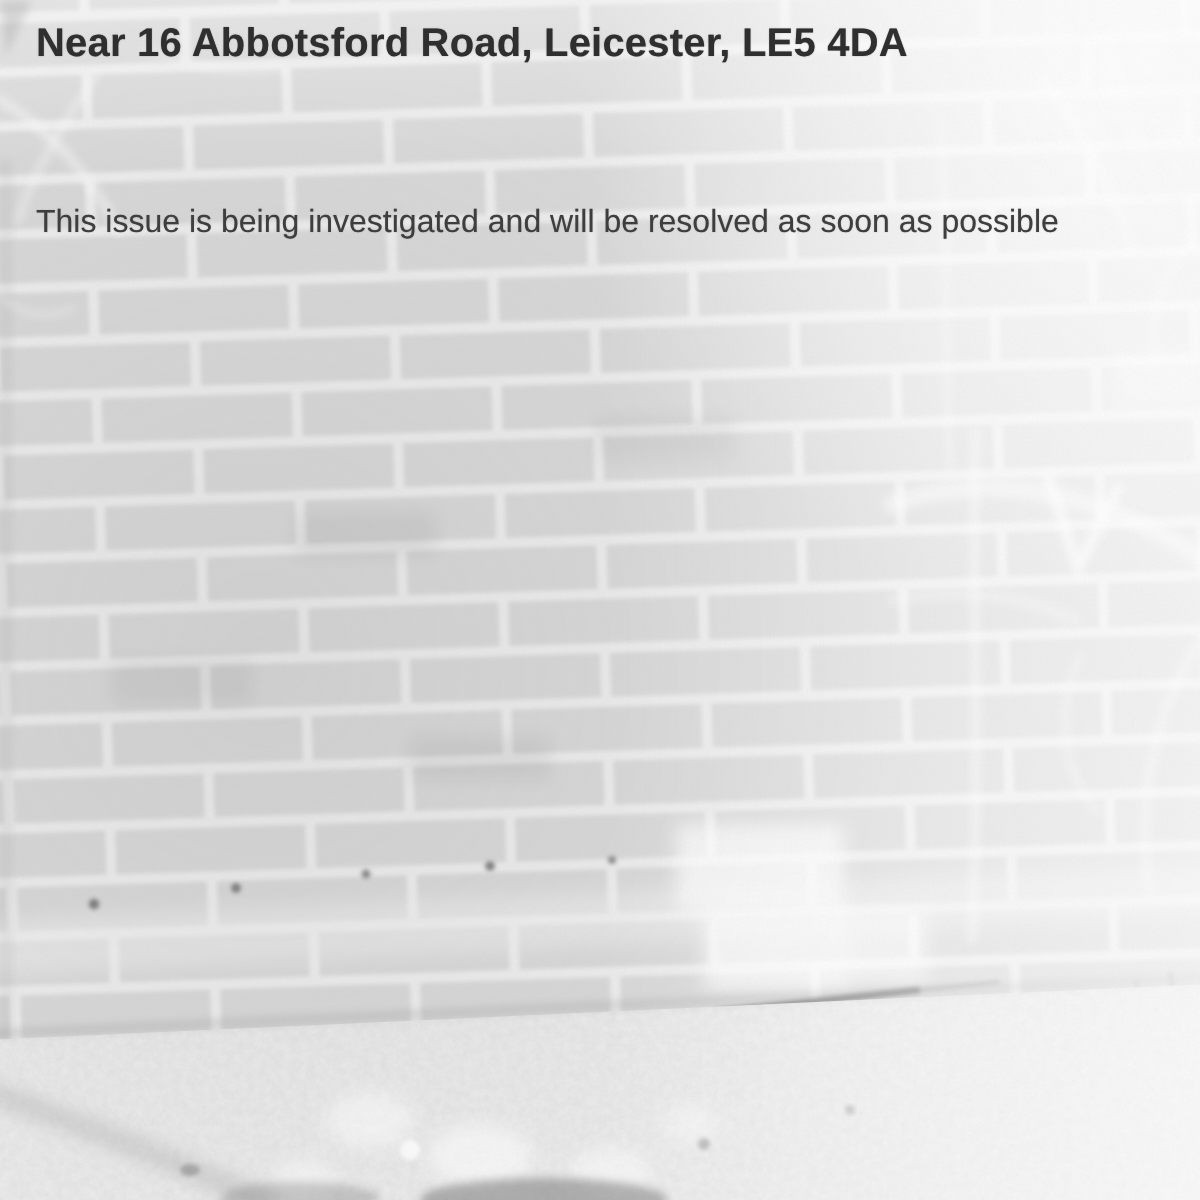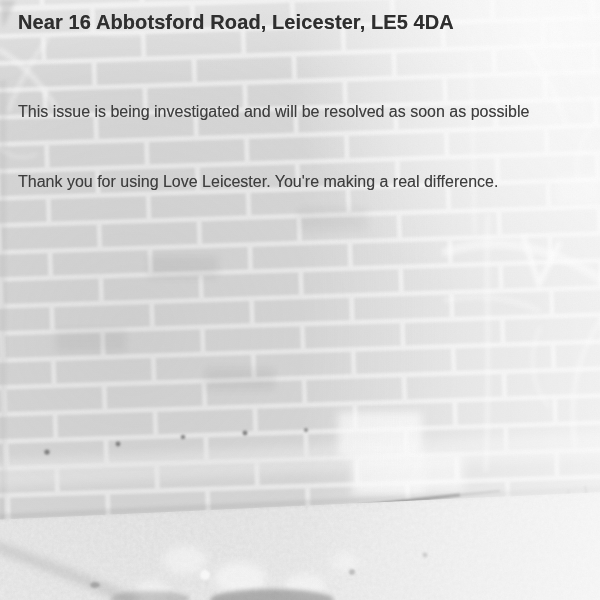--- a/index.html
+++ b/index.html
@@ -160,16 +160,15 @@
       <rect x="0" y="0" width="600" height="600" fill="url(#washTR)"></rect>
       <rect x="0" y="0" width="600" height="600" fill="url(#washTop)"></rect>
     </g>
 
     <rect x="0" y="0" width="600" height="600" filter="url(#grainF)" opacity="0.16"></rect>
   </svg>
 
   <div class="overlay-text">
     <h1 class="location-title">Near 16 Abbotsford Road, Leicester, LE5 4DA</h1>
     <p class="body-msg msg-status">This issue is being investigated and will be resolved as soon as possible</p>
-    <p class="body-msg msg-thanks">Thank you for using Love Leicester. You're making a real difference.</p>
   </div>
 
 </div>
 
 </body></html>

